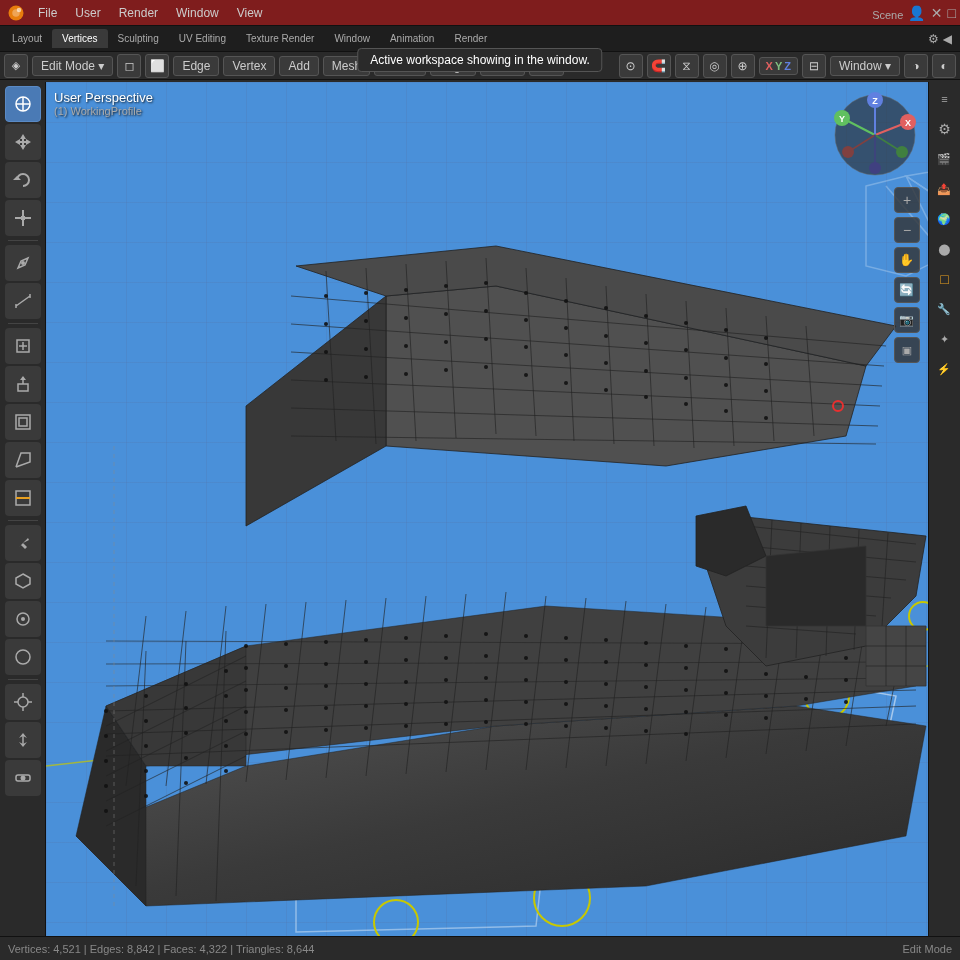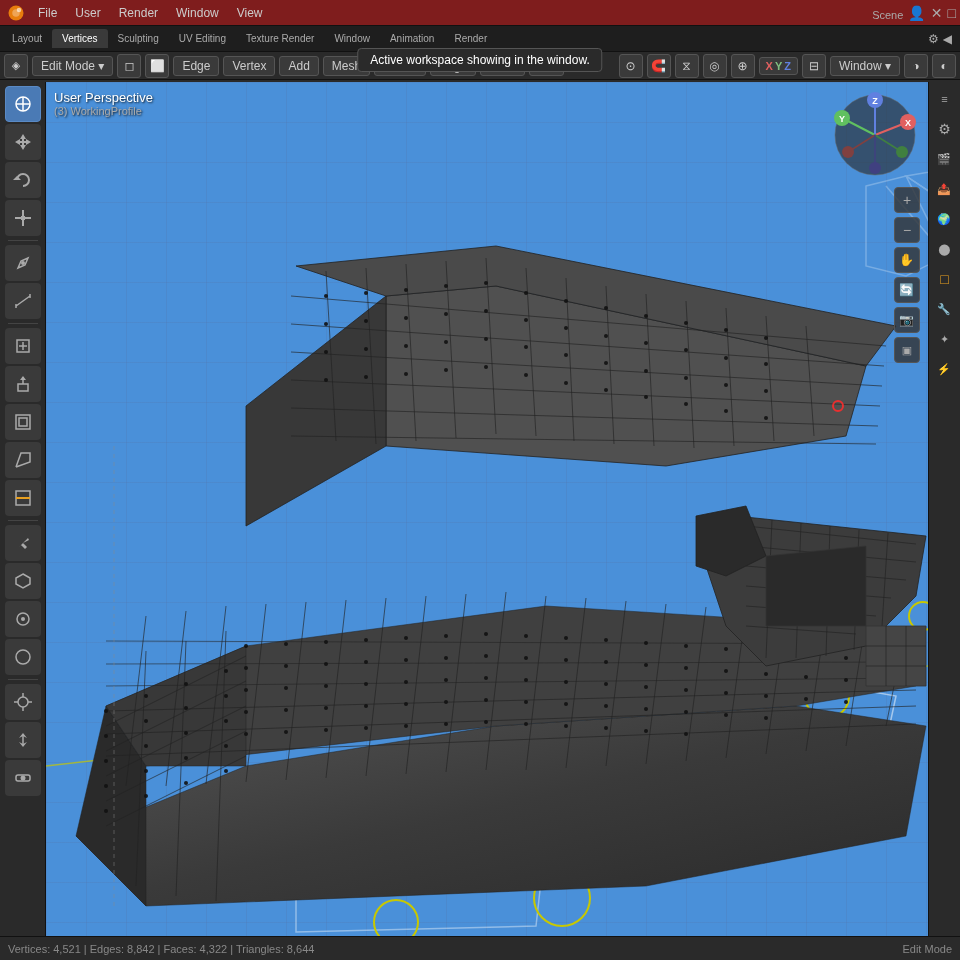--- a/index.html
+++ b/index.html
@@ -662,21 +662,21 @@
       <polygon points="860,90 920,80 940,100 920,130"></polygon>
       <line x1="840" y1="100" x2="900" y2="170"></line>
       <line x1="860" y1="90" x2="900" y2="170"></line>
     </g>
 
     <line x1="68" y1="360" x2="68" y2="820" stroke="#888" stroke-width="1" opacity="0.5" stroke-dasharray="4,4"></line>
   </svg>
 
   <div class="viewport-info">
     <div style="color:#fff;font-size:13px;">User Perspective</div>
-    <div style="color:#aaa;font-size:11px;">(3) WorkingProfile</div>
+    <div style="color:#aaa;font-size:11px;">(1) WorkingProfile</div>
   </div>
 
   <div class="nav-gizmo">
     <svg width="90" height="90" viewBox="0 0 90 90">
       <circle cx="45" cy="45" r="40" fill="rgba(40,40,40,0.6)" stroke="rgba(100,100,100,0.5)" stroke-width="1"></circle>
 
       <line x1="45" y1="45" x2="78" y2="32" stroke="#e06060" stroke-width="2"></line>
       <circle cx="78" cy="32" r="8" fill="#e06060"></circle>
       <text x="78" y="36" text-anchor="middle" fill="#fff" font-size="9" font-weight="bold">X</text>
 

